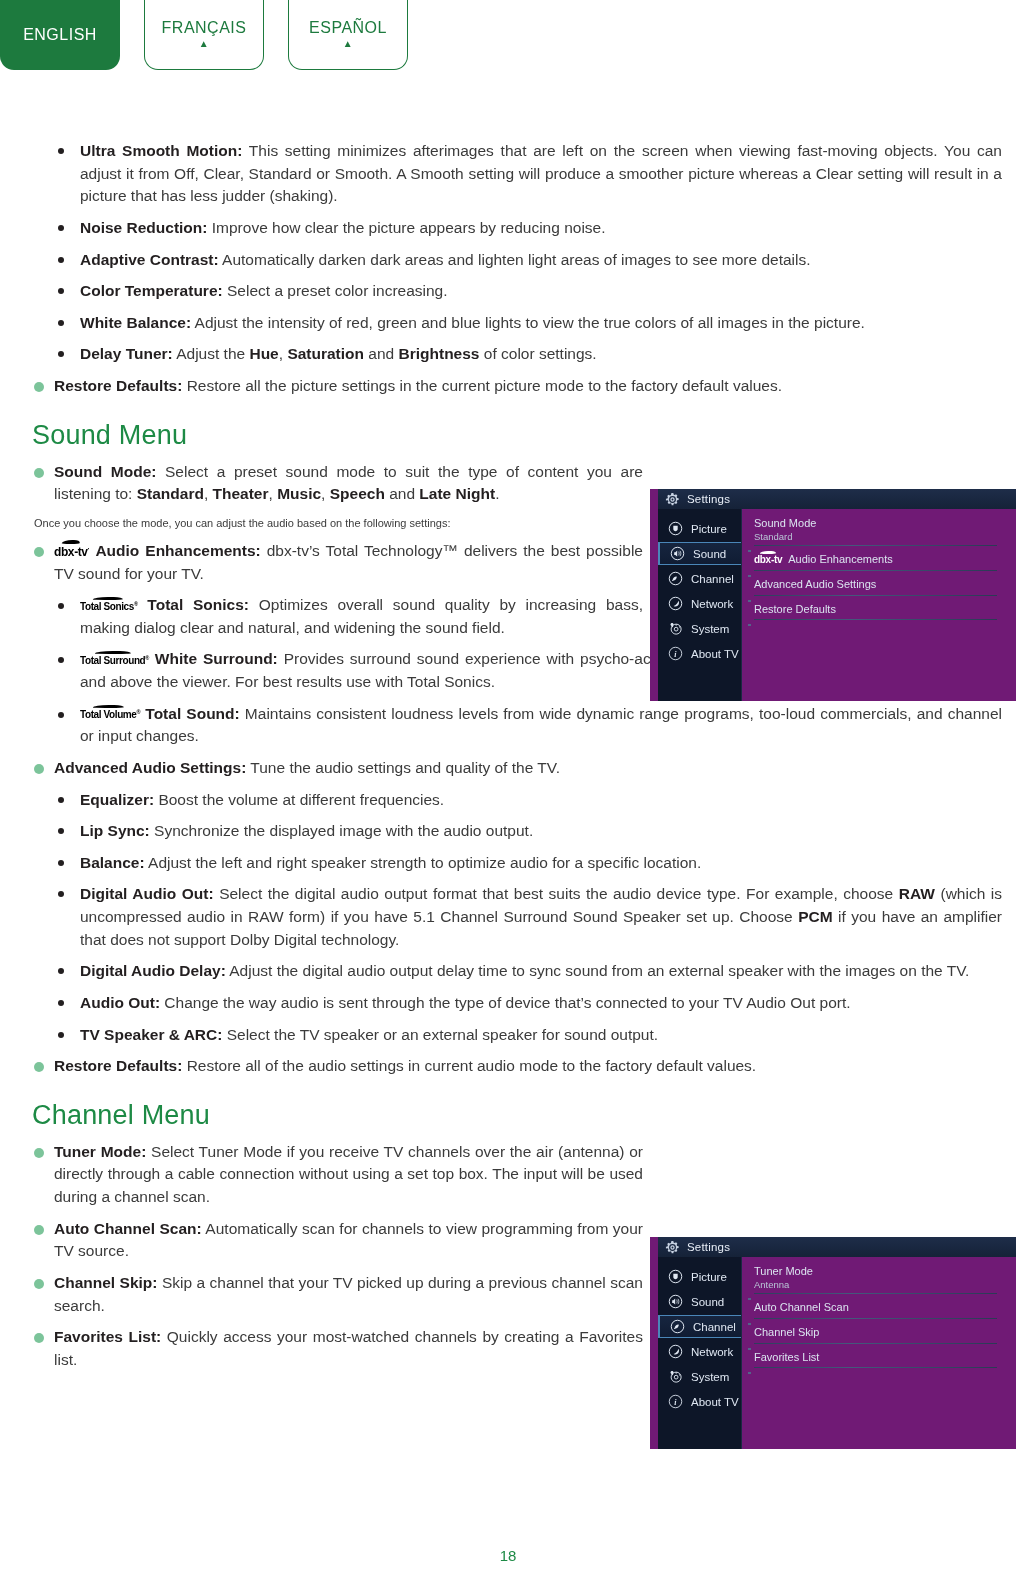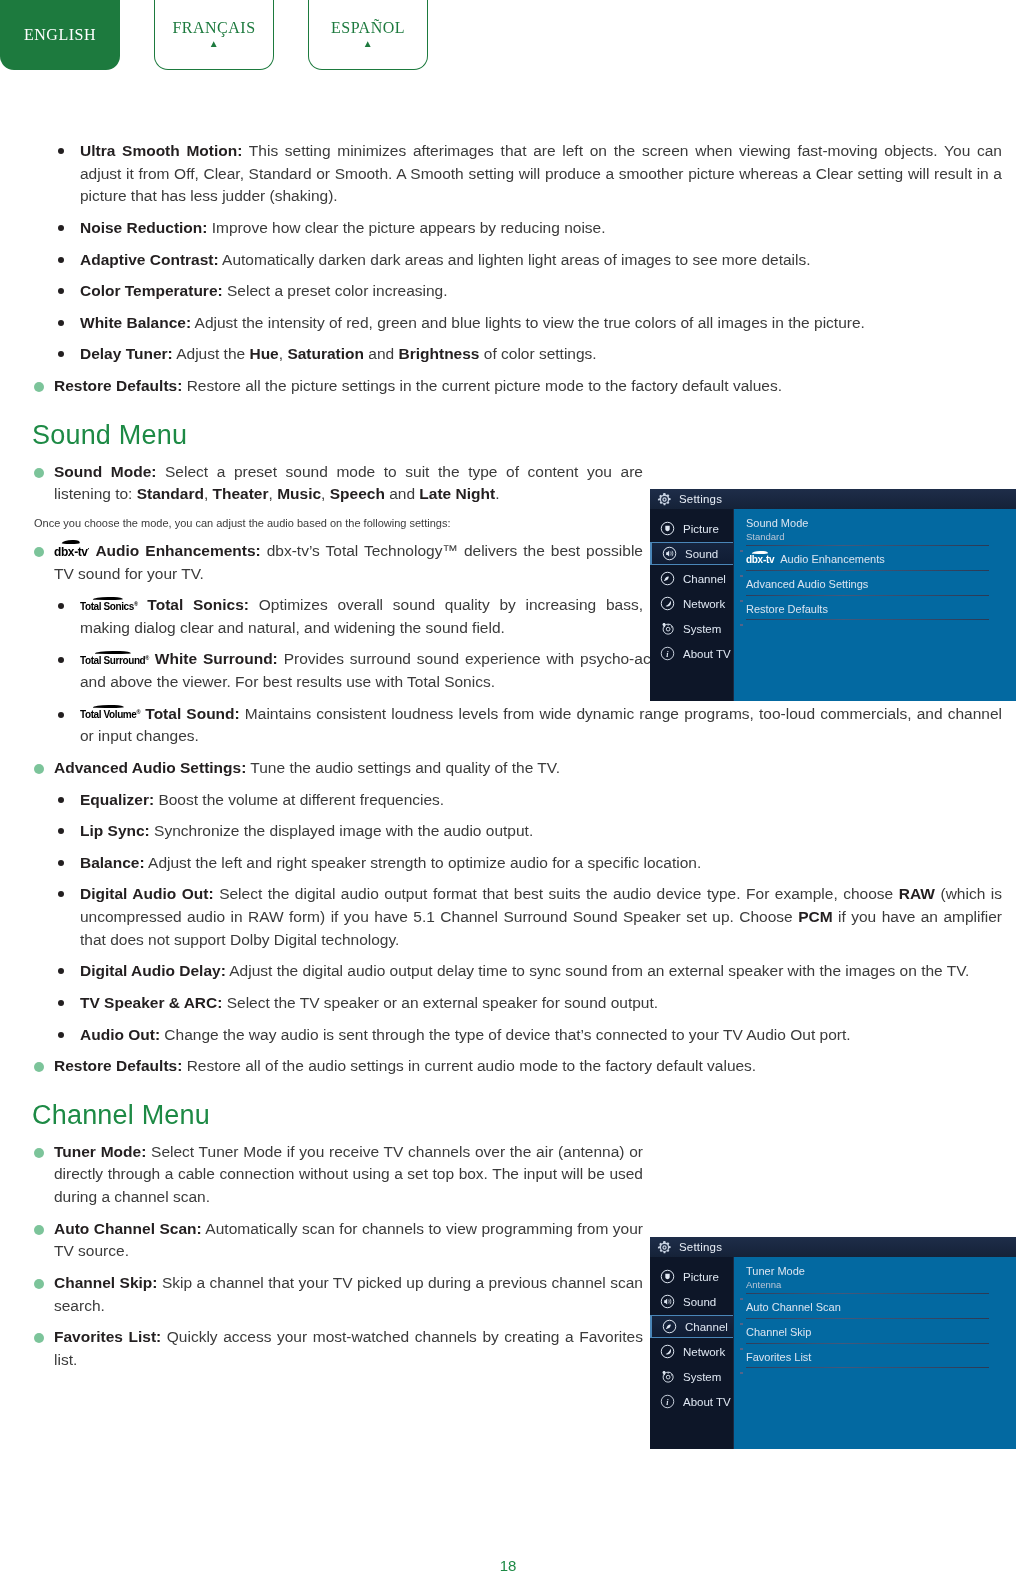--- a/index.html
+++ b/index.html
@@ -12,22 +12,21 @@
     color: #231f20;
     position: relative;
     overflow: hidden;
   }
 
   
   .lang-tabs {
     position: absolute;
     top: 0; left: 0;
     display: flex;
-    gap: 34px;
-    font-family: Liberation Serif, serif;
+    gap: 24px;
   }
   .lang-tab {
     width: 120px;
     height: 70px;
     border-bottom-left-radius: 14px;
     border-bottom-right-radius: 14px;
     display: flex;
     flex-direction: column;
     align-items: center;
     justify-content: center;
@@ -168,23 +167,24 @@
     transform: skewX(-14deg);
   }
   .logo-dbx { font-size: 12px; }
   .logo-ts  { font-size: 10px; }
 
   
   .tv-panel {
     position: absolute;
     width: 366px;
     height: 212px;
-    background: #0369a1;
+    background: #701a75;
     font-family: "Liberation Sans", sans-serif;
     overflow: hidden;
+    padding-left: 8px;
   }
   .tv-panel.sound   { left: 650px; top: 489px; }
   .tv-panel.channel { left: 650px; top: 1237px; }
   .tv-titlebar-inner {
     height: 20px;
     width: 100%;
     background: linear-gradient(to bottom, #1e2d49, #152238);
     display: flex;
     align-items: center;
     padding-left: 7px;
@@ -262,21 +262,21 @@
     background: #ffffff;
     border-radius: 60% 40% 50% 50% / 90% 80% 30% 20%;
     transform: skewX(-14deg);
   }
 
   
   .page-number {
     position: absolute;
     left: 0;
     right: 0;
-    bottom: 18px;
+    bottom: 28px;
     text-align: center;
     color: #1d8a45;
     font-size: 15px;
   }
 </style>
 </head>
 <body>
 
 <div class="lang-tabs">
   <div class="lang-tab active">
@@ -363,24 +363,24 @@
     <li class="item2 wide">
       <b>Balance:</b><span> Adjust the left and right speaker strength to optimize audio for a specific location.</span>
     </li>
     <li class="item2 wide">
       <b>Digital Audio Out:</b><span> Select the digital audio output format that best suits the audio device type. For example, choose </span><b>RAW</b><span> (which is uncompressed audio in RAW form) if you have 5.1 Channel Surround Sound Speaker set up. Choose </span><b>PCM</b><span> if you have an amplifier that does not support Dolby Digital technology.</span>
     </li>
     <li class="item2 wide">
       <b>Digital Audio Delay:</b><span> Adjust the digital audio output delay time to sync sound from an external speaker with the images on the TV.</span>
     </li>
     <li class="item2 wide">
+      <b>Audio Out:</b><span> Change the way audio is sent through the type of device that’s connected to your TV Audio Out port.</span>
+    </li>
+    <li class="item2 wide">
       <b>TV Speaker &amp; ARC:</b><span> Select the TV speaker or an external speaker for sound output.</span>
-    </li>
-    <li class="item2 wide">
-      <b>Audio Out:</b><span> Change the way audio is sent through the type of device that’s connected to your TV Audio Out port.</span>
     </li>
     <li class="item1 wide">
       <b>Restore Defaults:</b><span> Restore all of the audio settings in current audio mode to the factory default values.</span>
     </li>
   </ul>
 
   <h2 class="section-title">Channel Menu</h2>
 
   <ul class="lvl1">
     <li class="item1 narrow">

